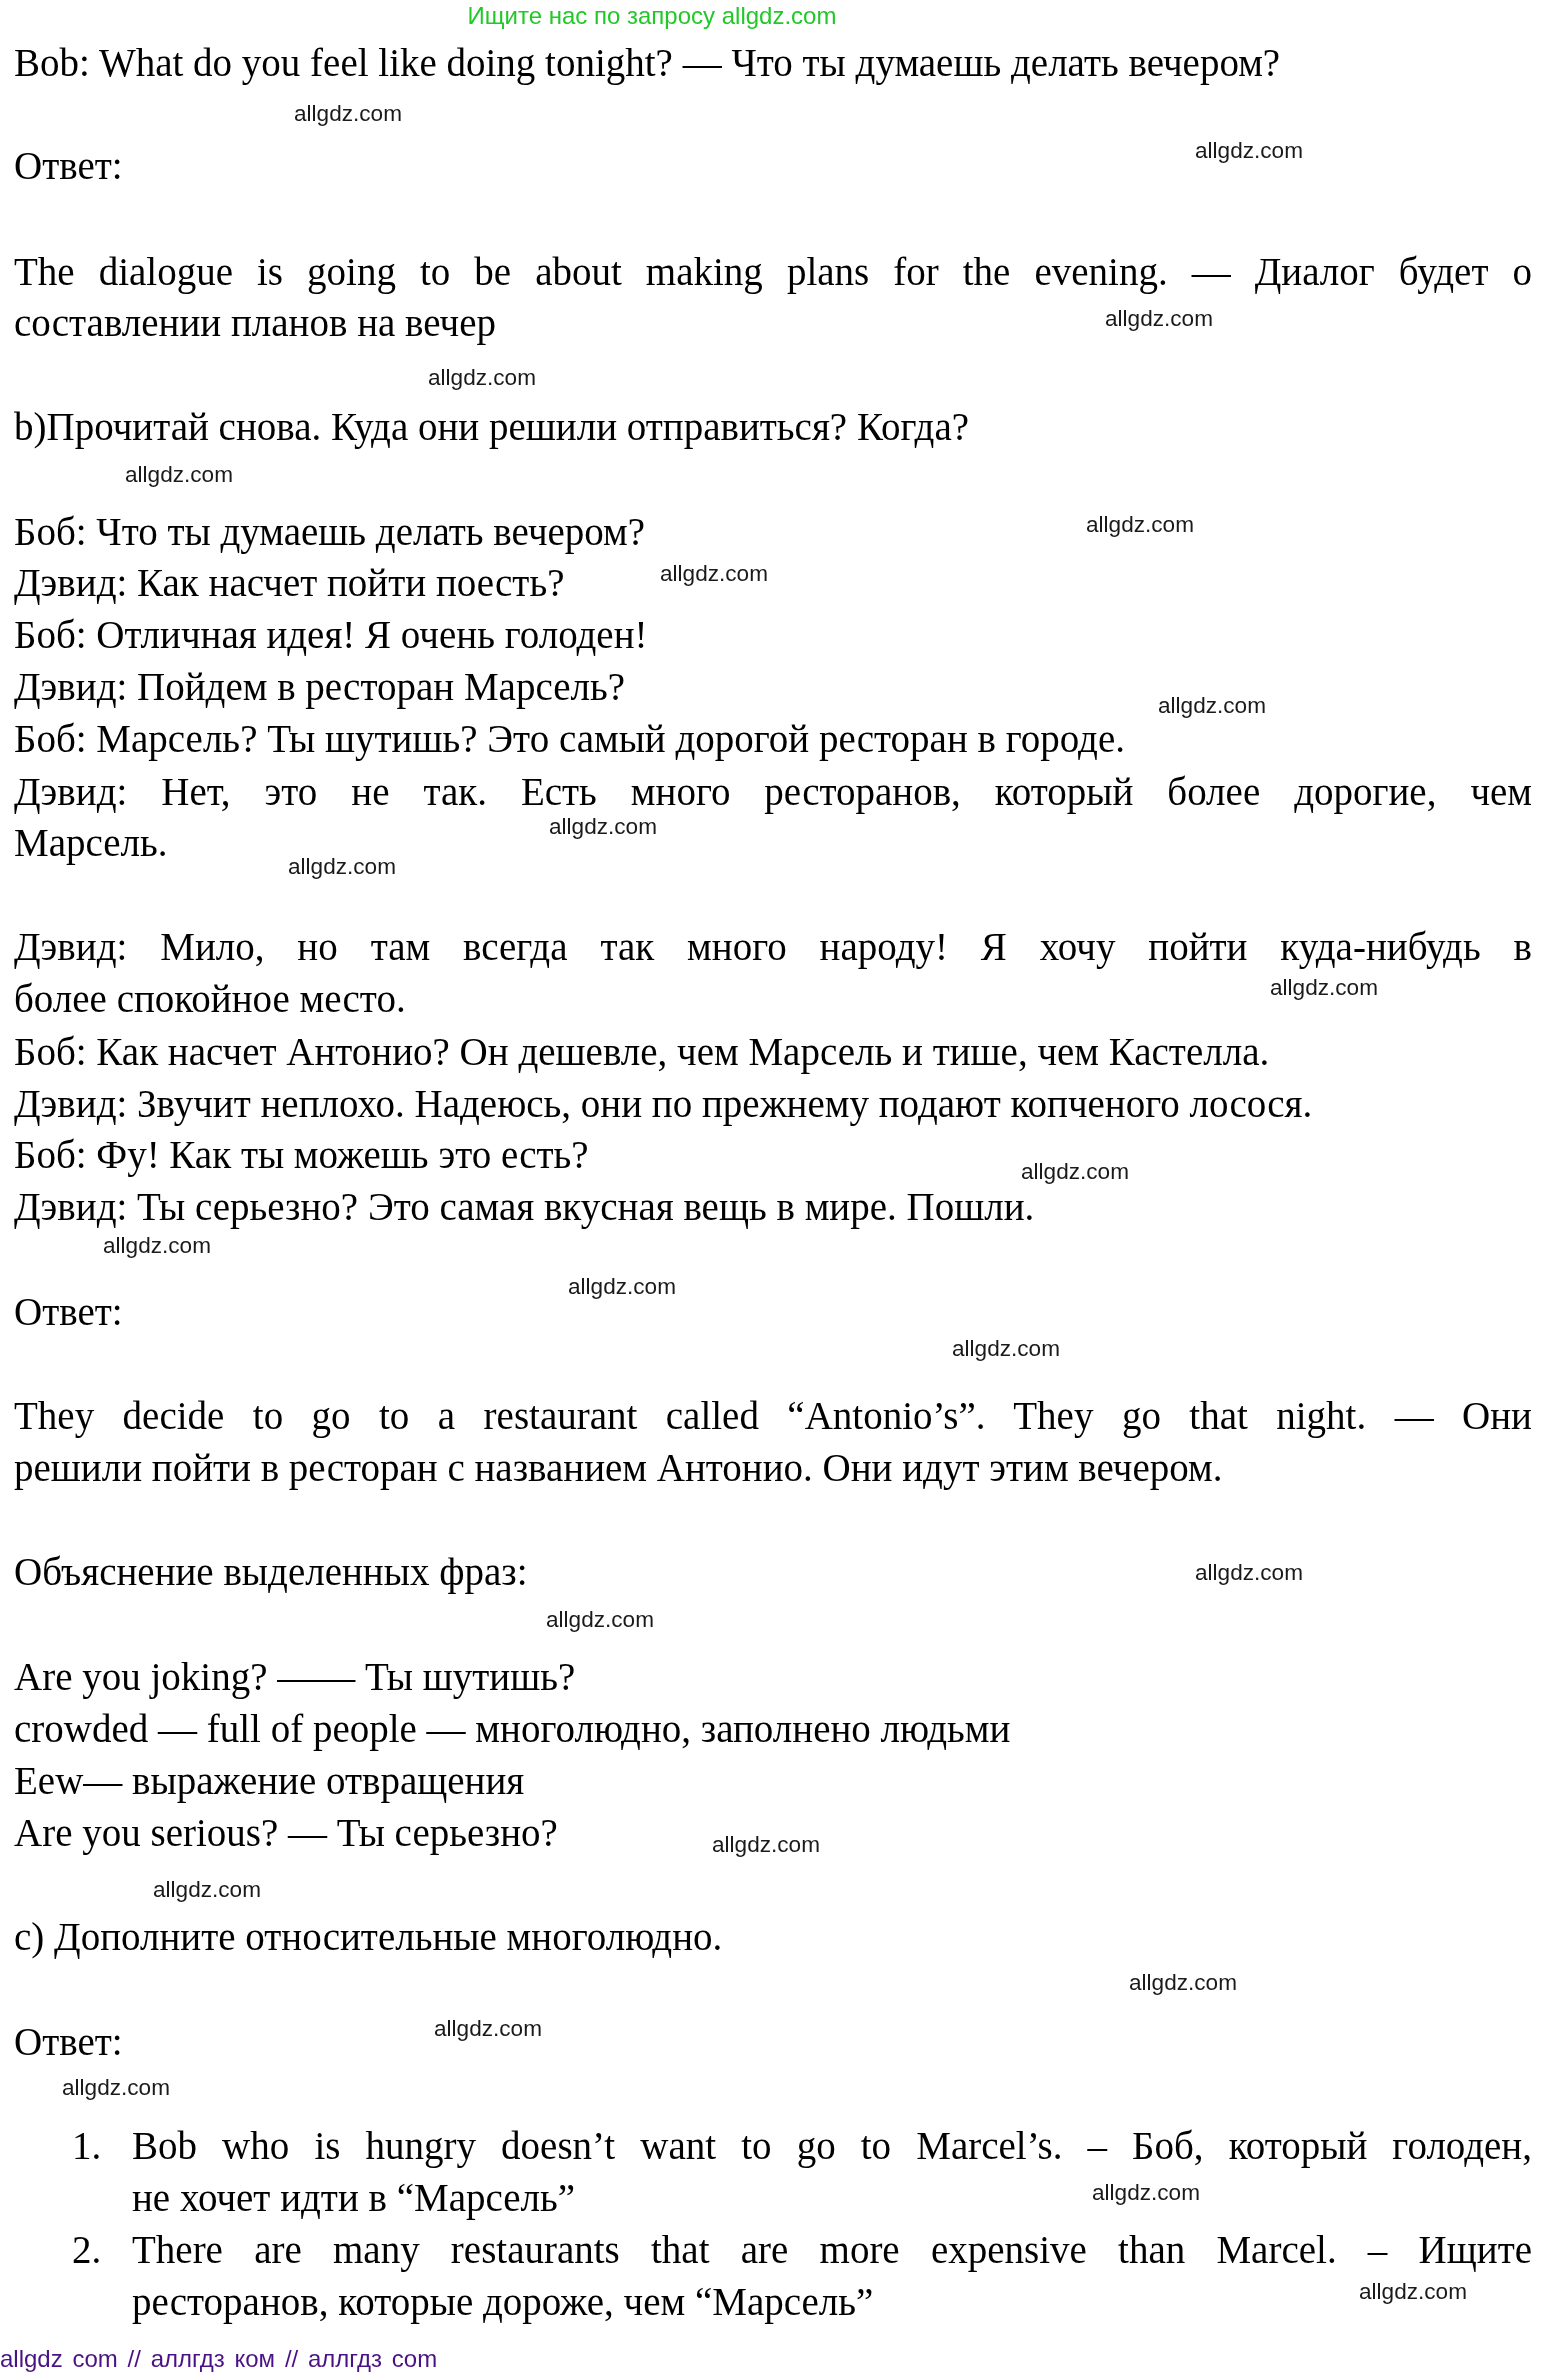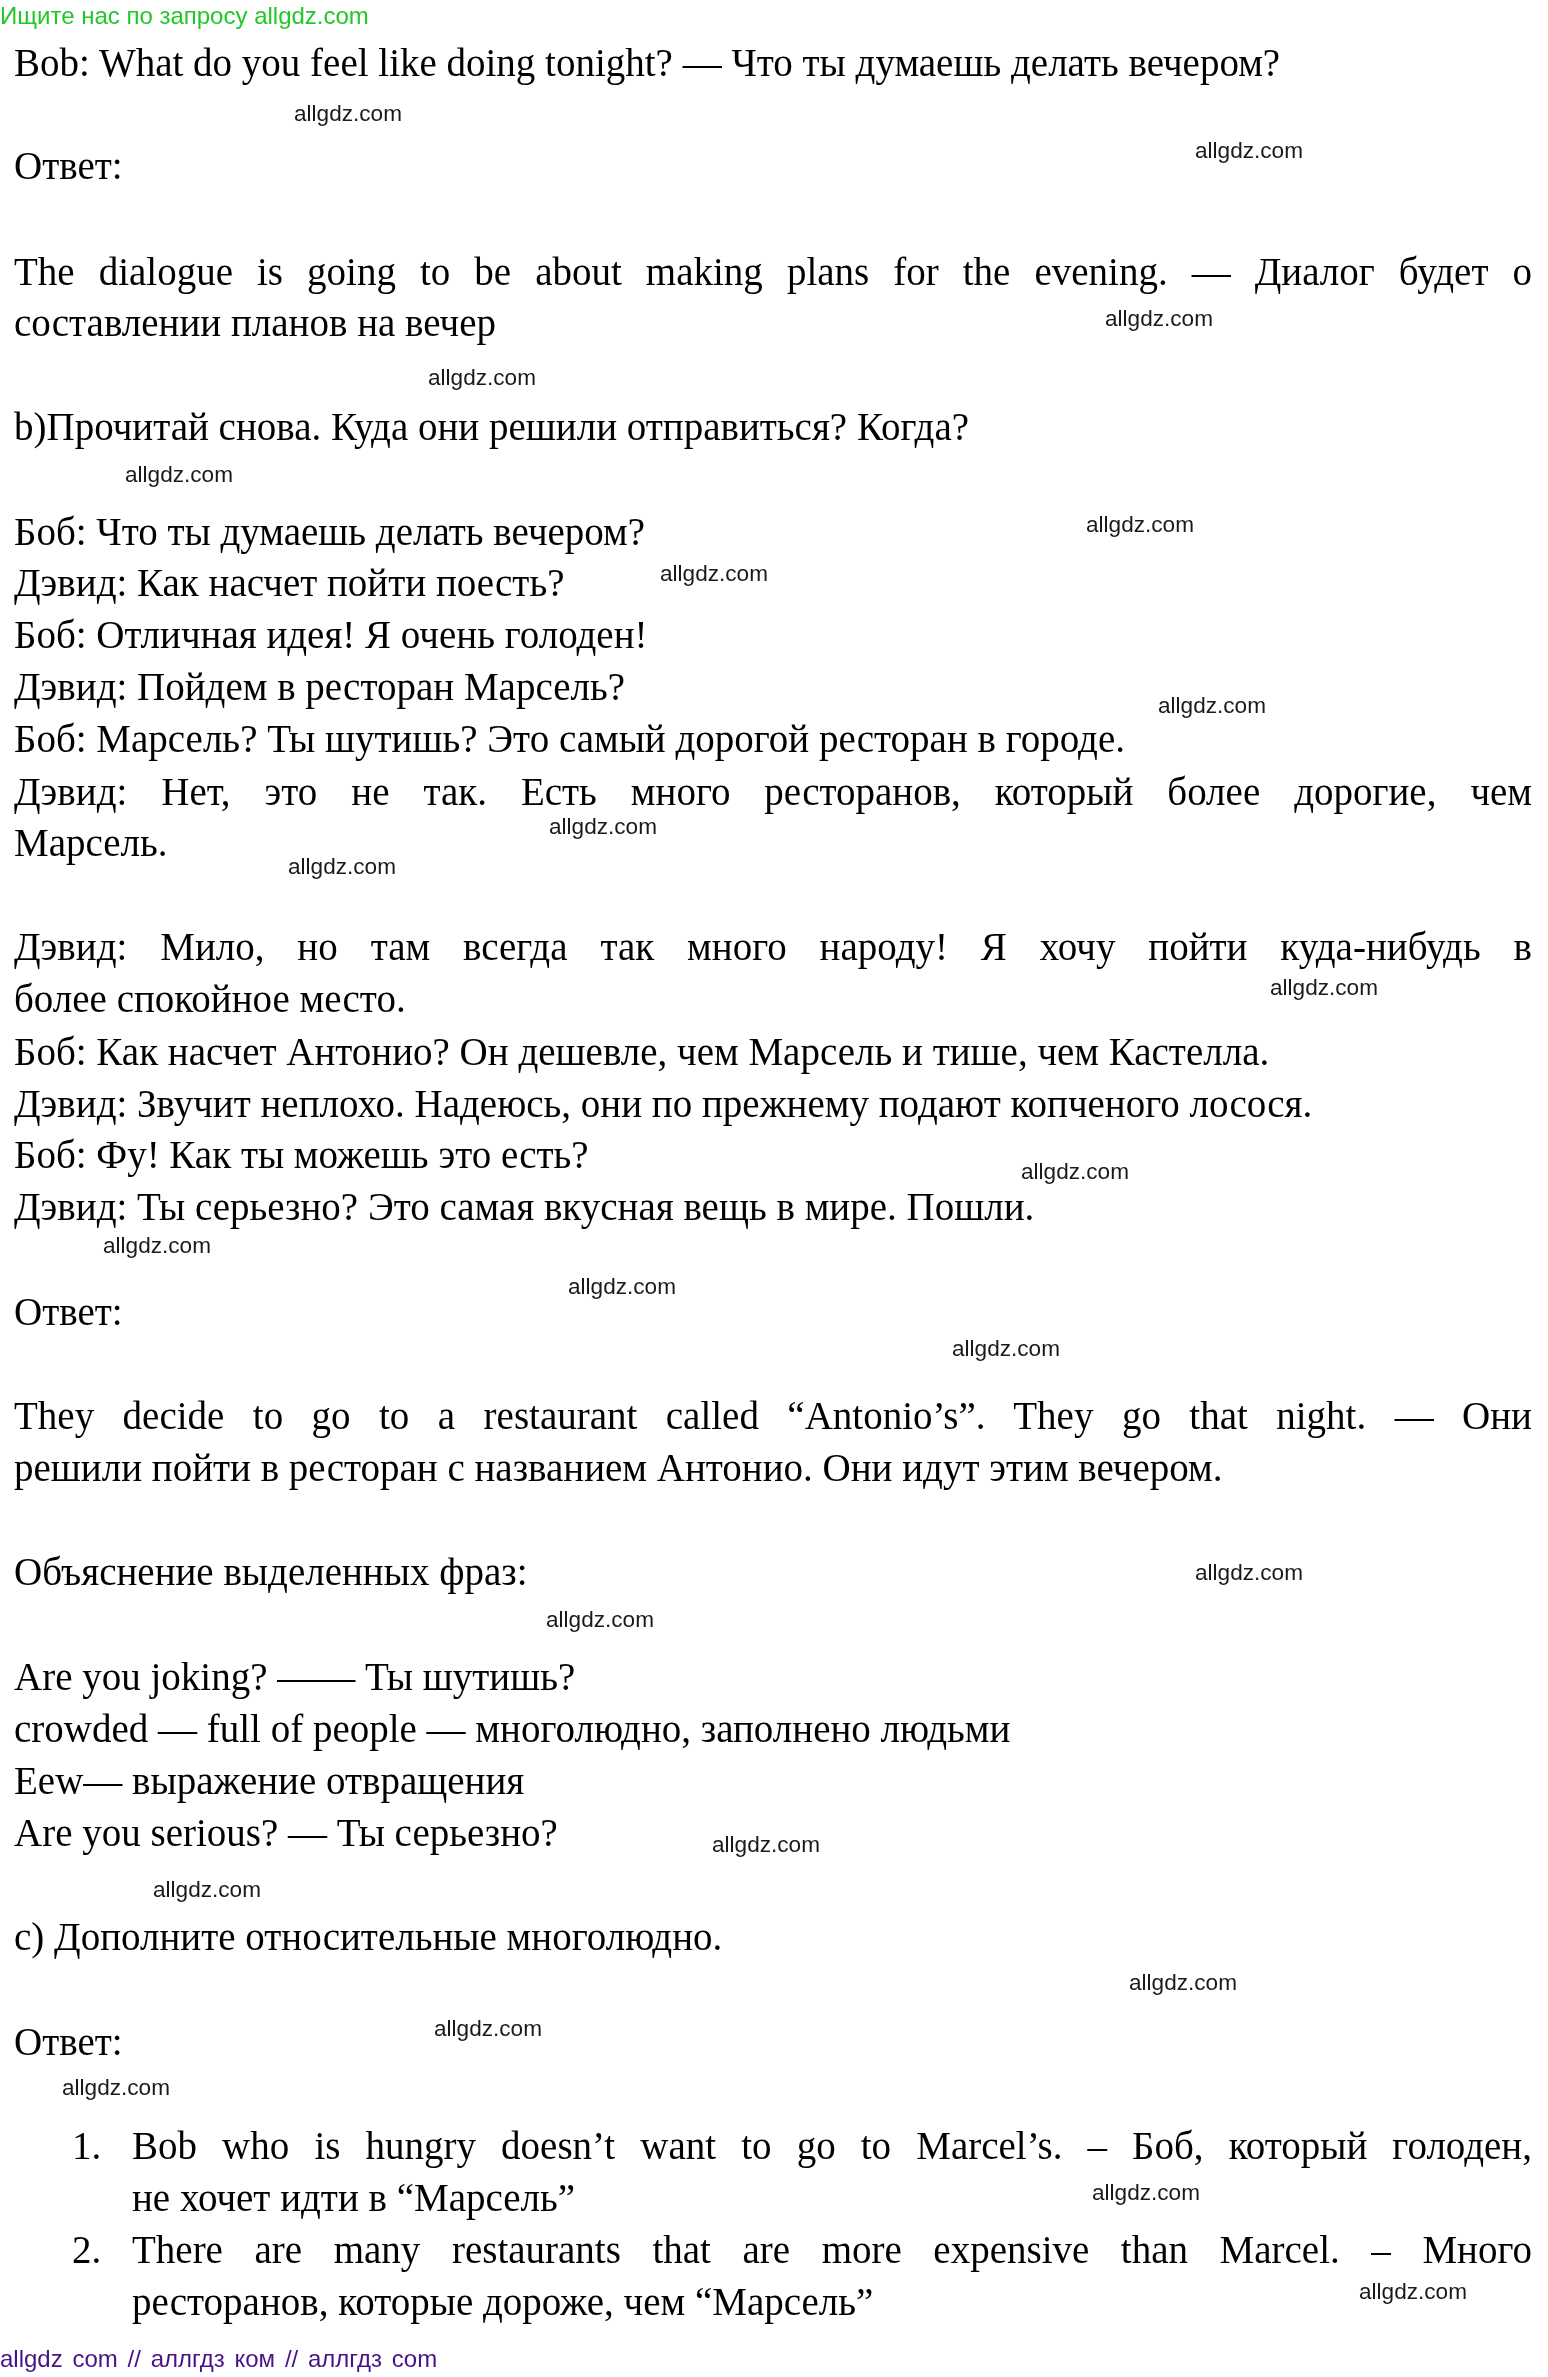--- a/index.html
+++ b/index.html
@@ -1,19 +1,19 @@
 <!DOCTYPE html>
 <html style="font-size:12.5px"><head>
 <meta charset="utf-8">
 <style>
   html, body { margin: 0; padding: 0; background: #ffffff; }
   body { width: 1548px; height: 2377px; position: relative; overflow: hidden; }
   .page { position: absolute; left: 0; top: 0; width: 1548px; height: 2377px; }
   .banner {
-    position: absolute; left: 0; top: 0; width: 1304px; text-align: left;
+    position: absolute; left: 0; top: 0; width: 1304px; text-align: center;
     font-family: "Liberation Sans", "DejaVu Sans", sans-serif; font-size: 24px;
     line-height: 31px; color: #22c828;
   }
   .line {
     position: absolute; left: 14px;
     font-family: "Liberation Serif", "DejaVu Serif", serif;
     font-size: 39px; line-height: 47px; color: #000; white-space: nowrap;
   }
   .justify { width: 1518px; text-align: justify; text-align-last: justify; white-space: normal; }
   .wm {
@@ -68,21 +68,21 @@
   <div class="line" style="top:1809px">Are you serious? — Ты серьезно?</div>
 
   <div class="line" style="top:1913px">c) Дополните относительные многолюдно.</div>
   <div class="line" style="top:2018px">Ответ:</div>
 
   <div class="num" style="top:2122px">1.</div>
   <div class="line li justify" style="top:2122px"><span>Bob who </span><b>is hungry</b><span> doesn’t want to go to Marcel’s. – Боб, который голоден,</span></div>
   <div class="line li" style="top:2174px">не хочет идти в “Марсель”</div>
 
   <div class="num" style="top:2226px">2.</div>
-  <div class="line li justify" style="top:2226px"><span>There are many restaurants that </span><b>are more expensive than Marcel</b><span>. – Много</span></div>
+  <div class="line li justify" style="top:2226px"><span>There are many restaurants that </span><b>are more expensive than Marcel</b><span>. – Ищите</span></div>
   <div class="line li" style="top:2278px">ресторанов, которые дороже, чем “Марсель”</div>
 
   <div class="wm" style="left:294px;top:101px">allgdz.com</div>
   <div class="wm" style="left:1195px;top:138px">allgdz.com</div>
   <div class="wm" style="left:1105px;top:306px">allgdz.com</div>
   <div class="wm" style="left:428px;top:365px">allgdz.com</div>
   <div class="wm" style="left:125px;top:462px">allgdz.com</div>
   <div class="wm" style="left:1086px;top:512px">allgdz.com</div>
   <div class="wm" style="left:660px;top:561px">allgdz.com</div>
   <div class="wm" style="left:1158px;top:693px">allgdz.com</div>

